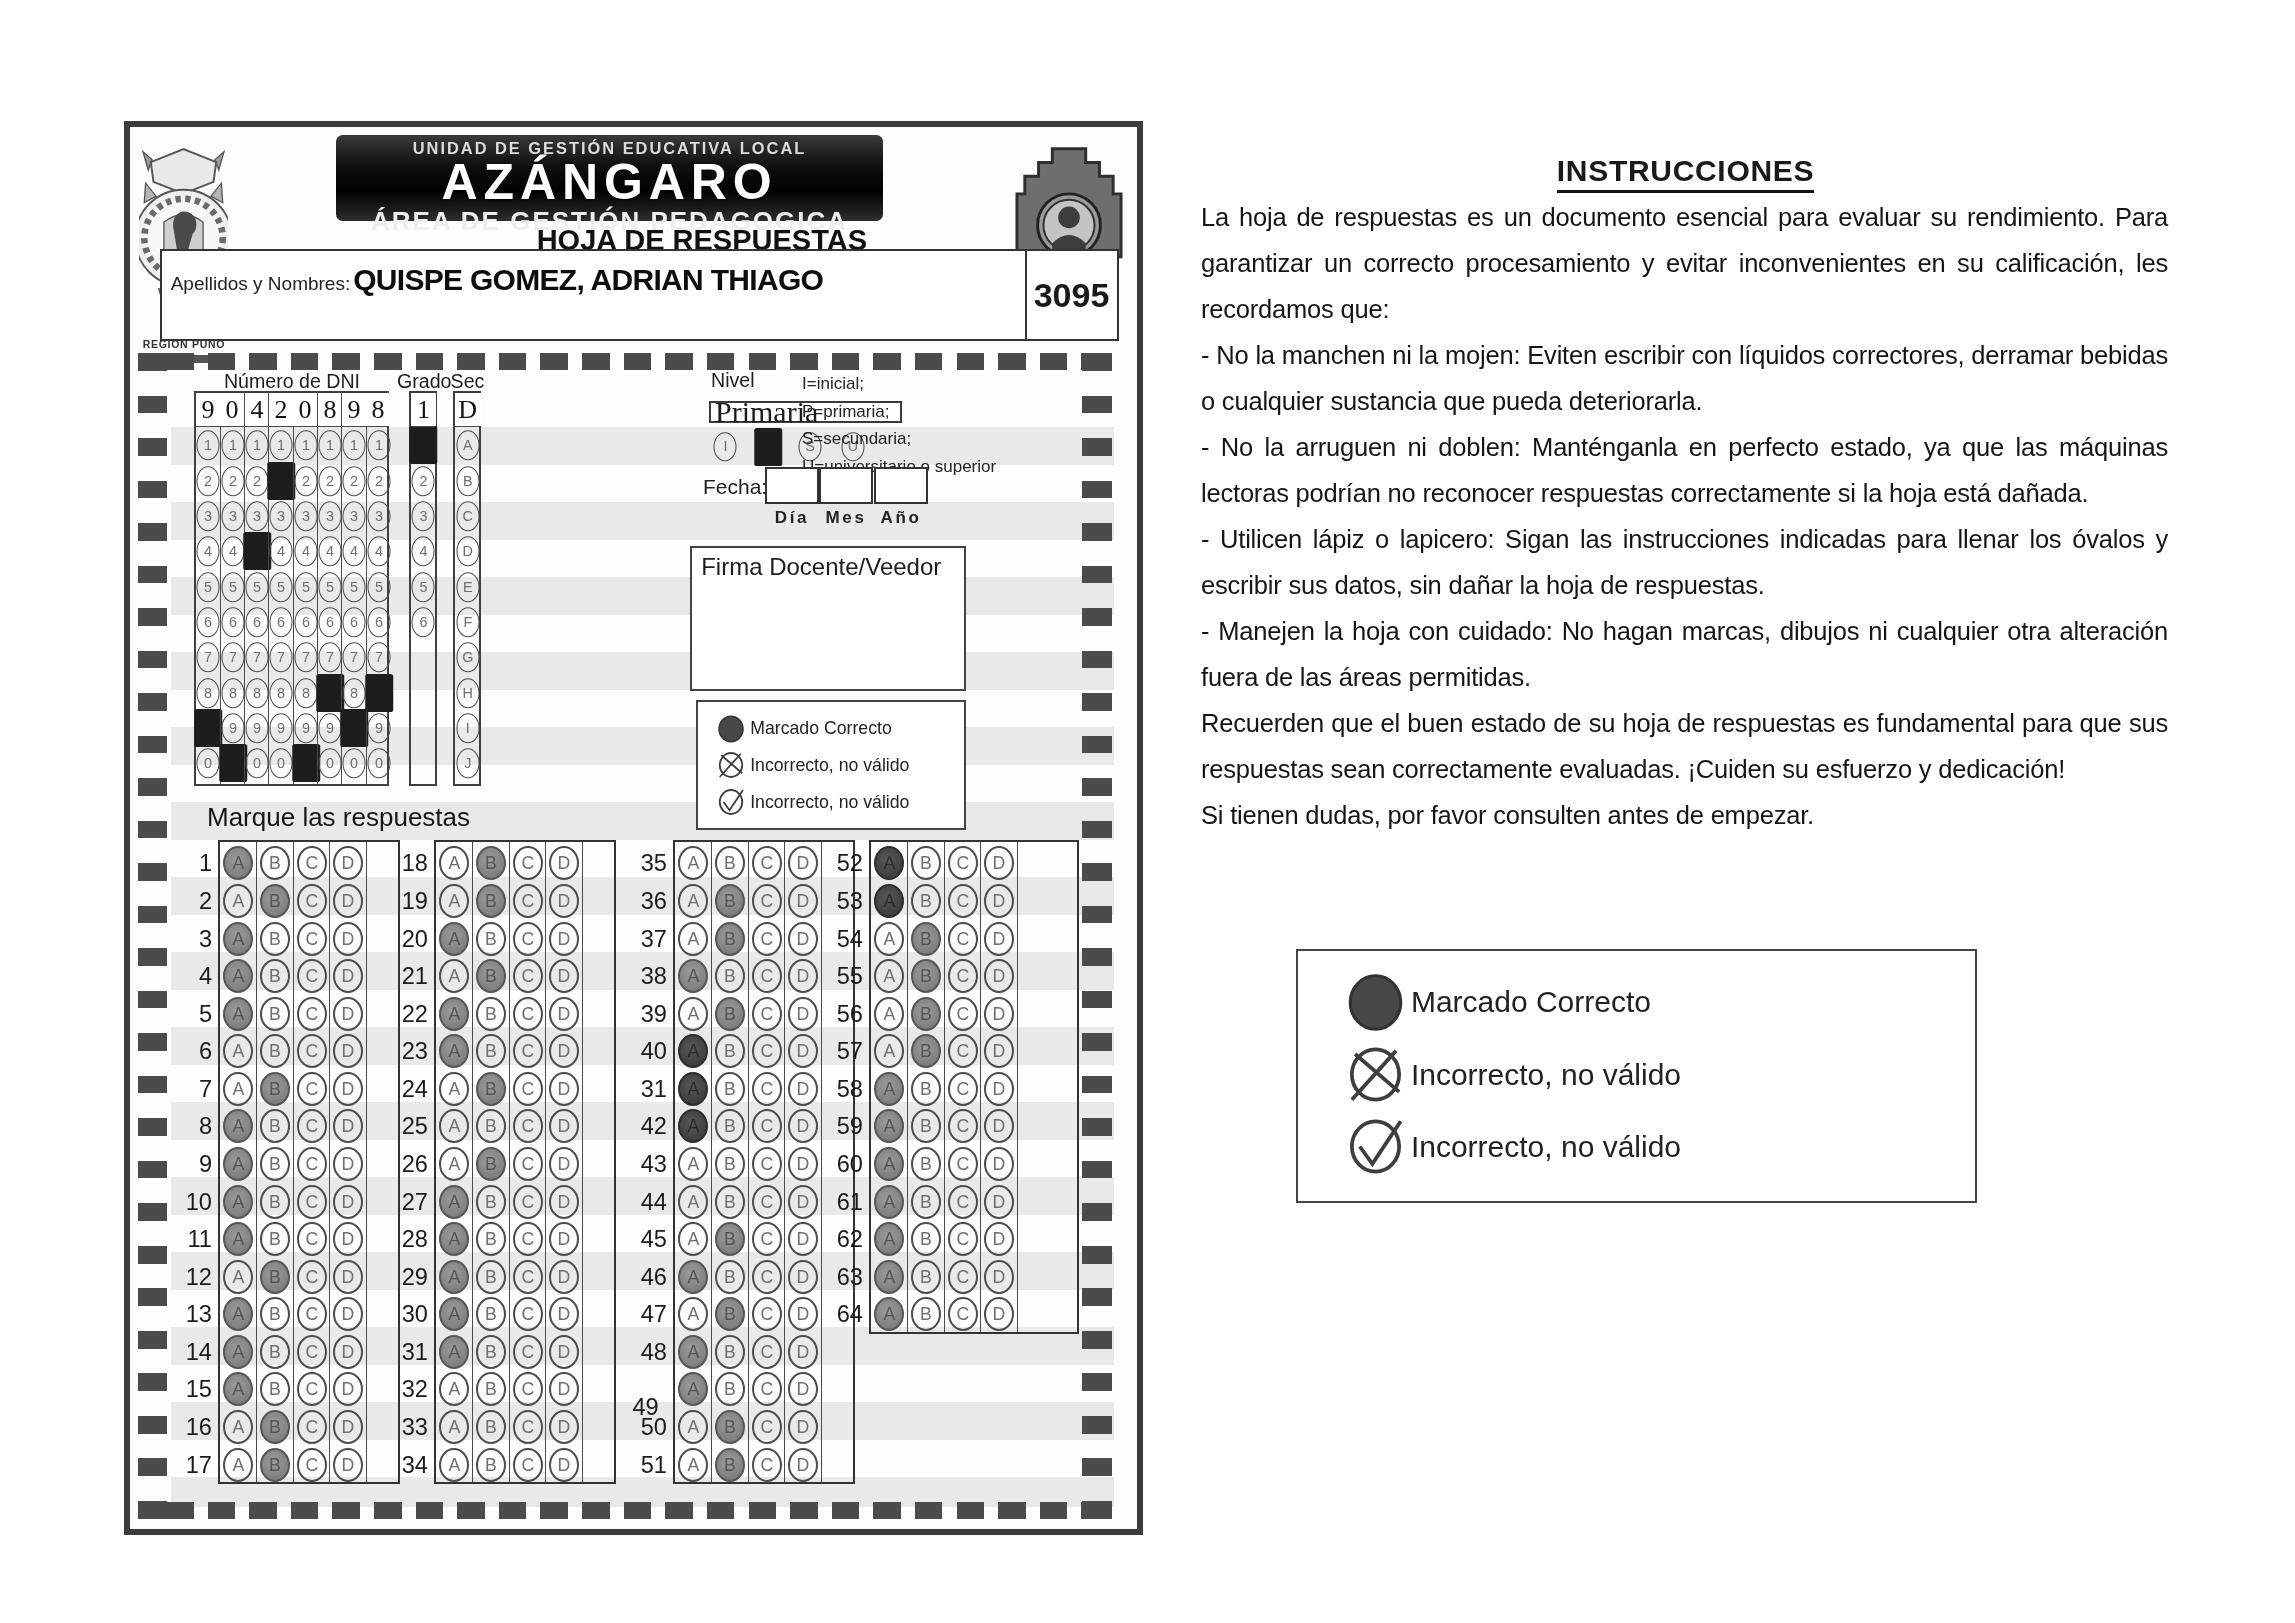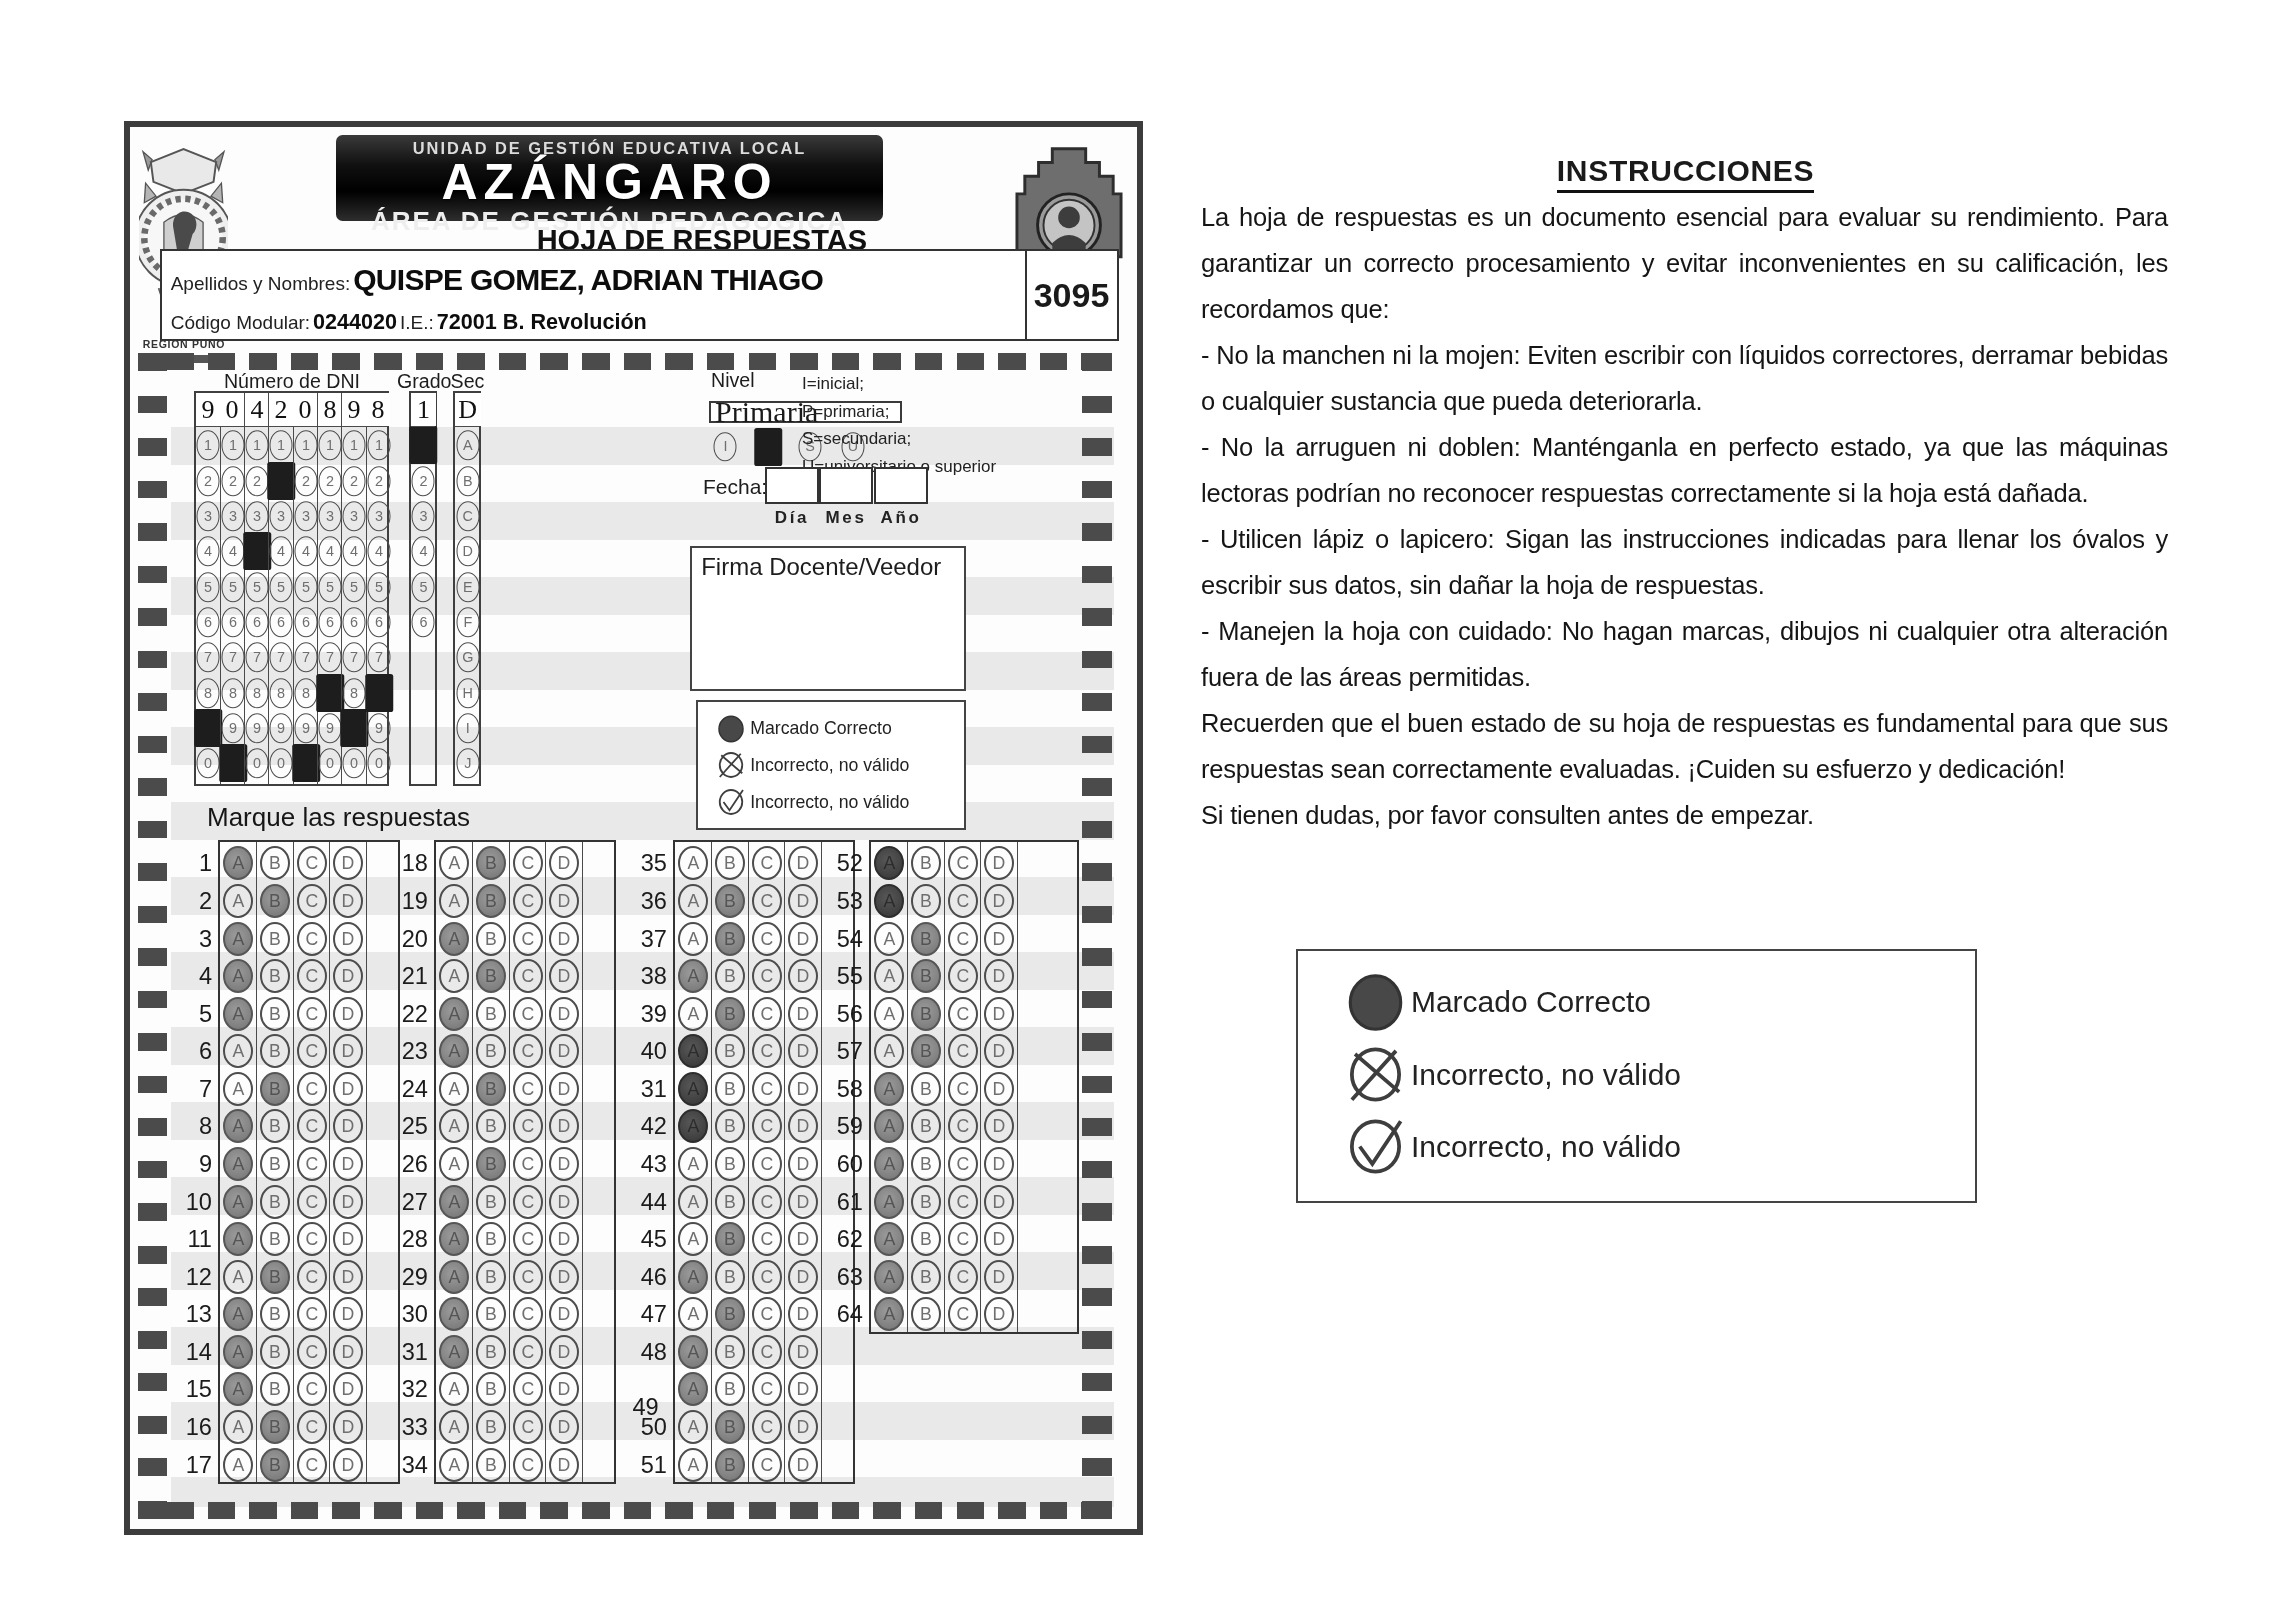--- a/index.html
+++ b/index.html
@@ -121,26 +121,20 @@
       <div class="l3">ÁREA DE GESTIÓN PEDAGOGICA</div>
     </div>
     <div class="formtitle">
       <span>HOJA DE RESPUESTAS</span>
     </div>
 
     <div class="namebox">
       <div class="r1">
         <span class="lbl">Apellidos y Nombres:</span>
         <span class="bigname">QUISPE GOMEZ, ADRIAN THIAGO</span>
-      </div>
-      <div class="r2">
-        <span class="lbl">Código Modular:</span>
-        <span class="medval">0244020</span>
-        <span class="lbl">I.E.:</span>
-        <span class="medval">72001 B. Revolución</span>
       </div>
       <div class="numcell">3095</div>
     </div>
 
     <div id="tm-top" class="tm-row" style="left:36px;top:226px;width:943px;">
         <div class="tm"></div>
         <div class="tm"></div>
         <div class="tm"></div>
         <div class="tm"></div>
         <div class="tm"></div>

